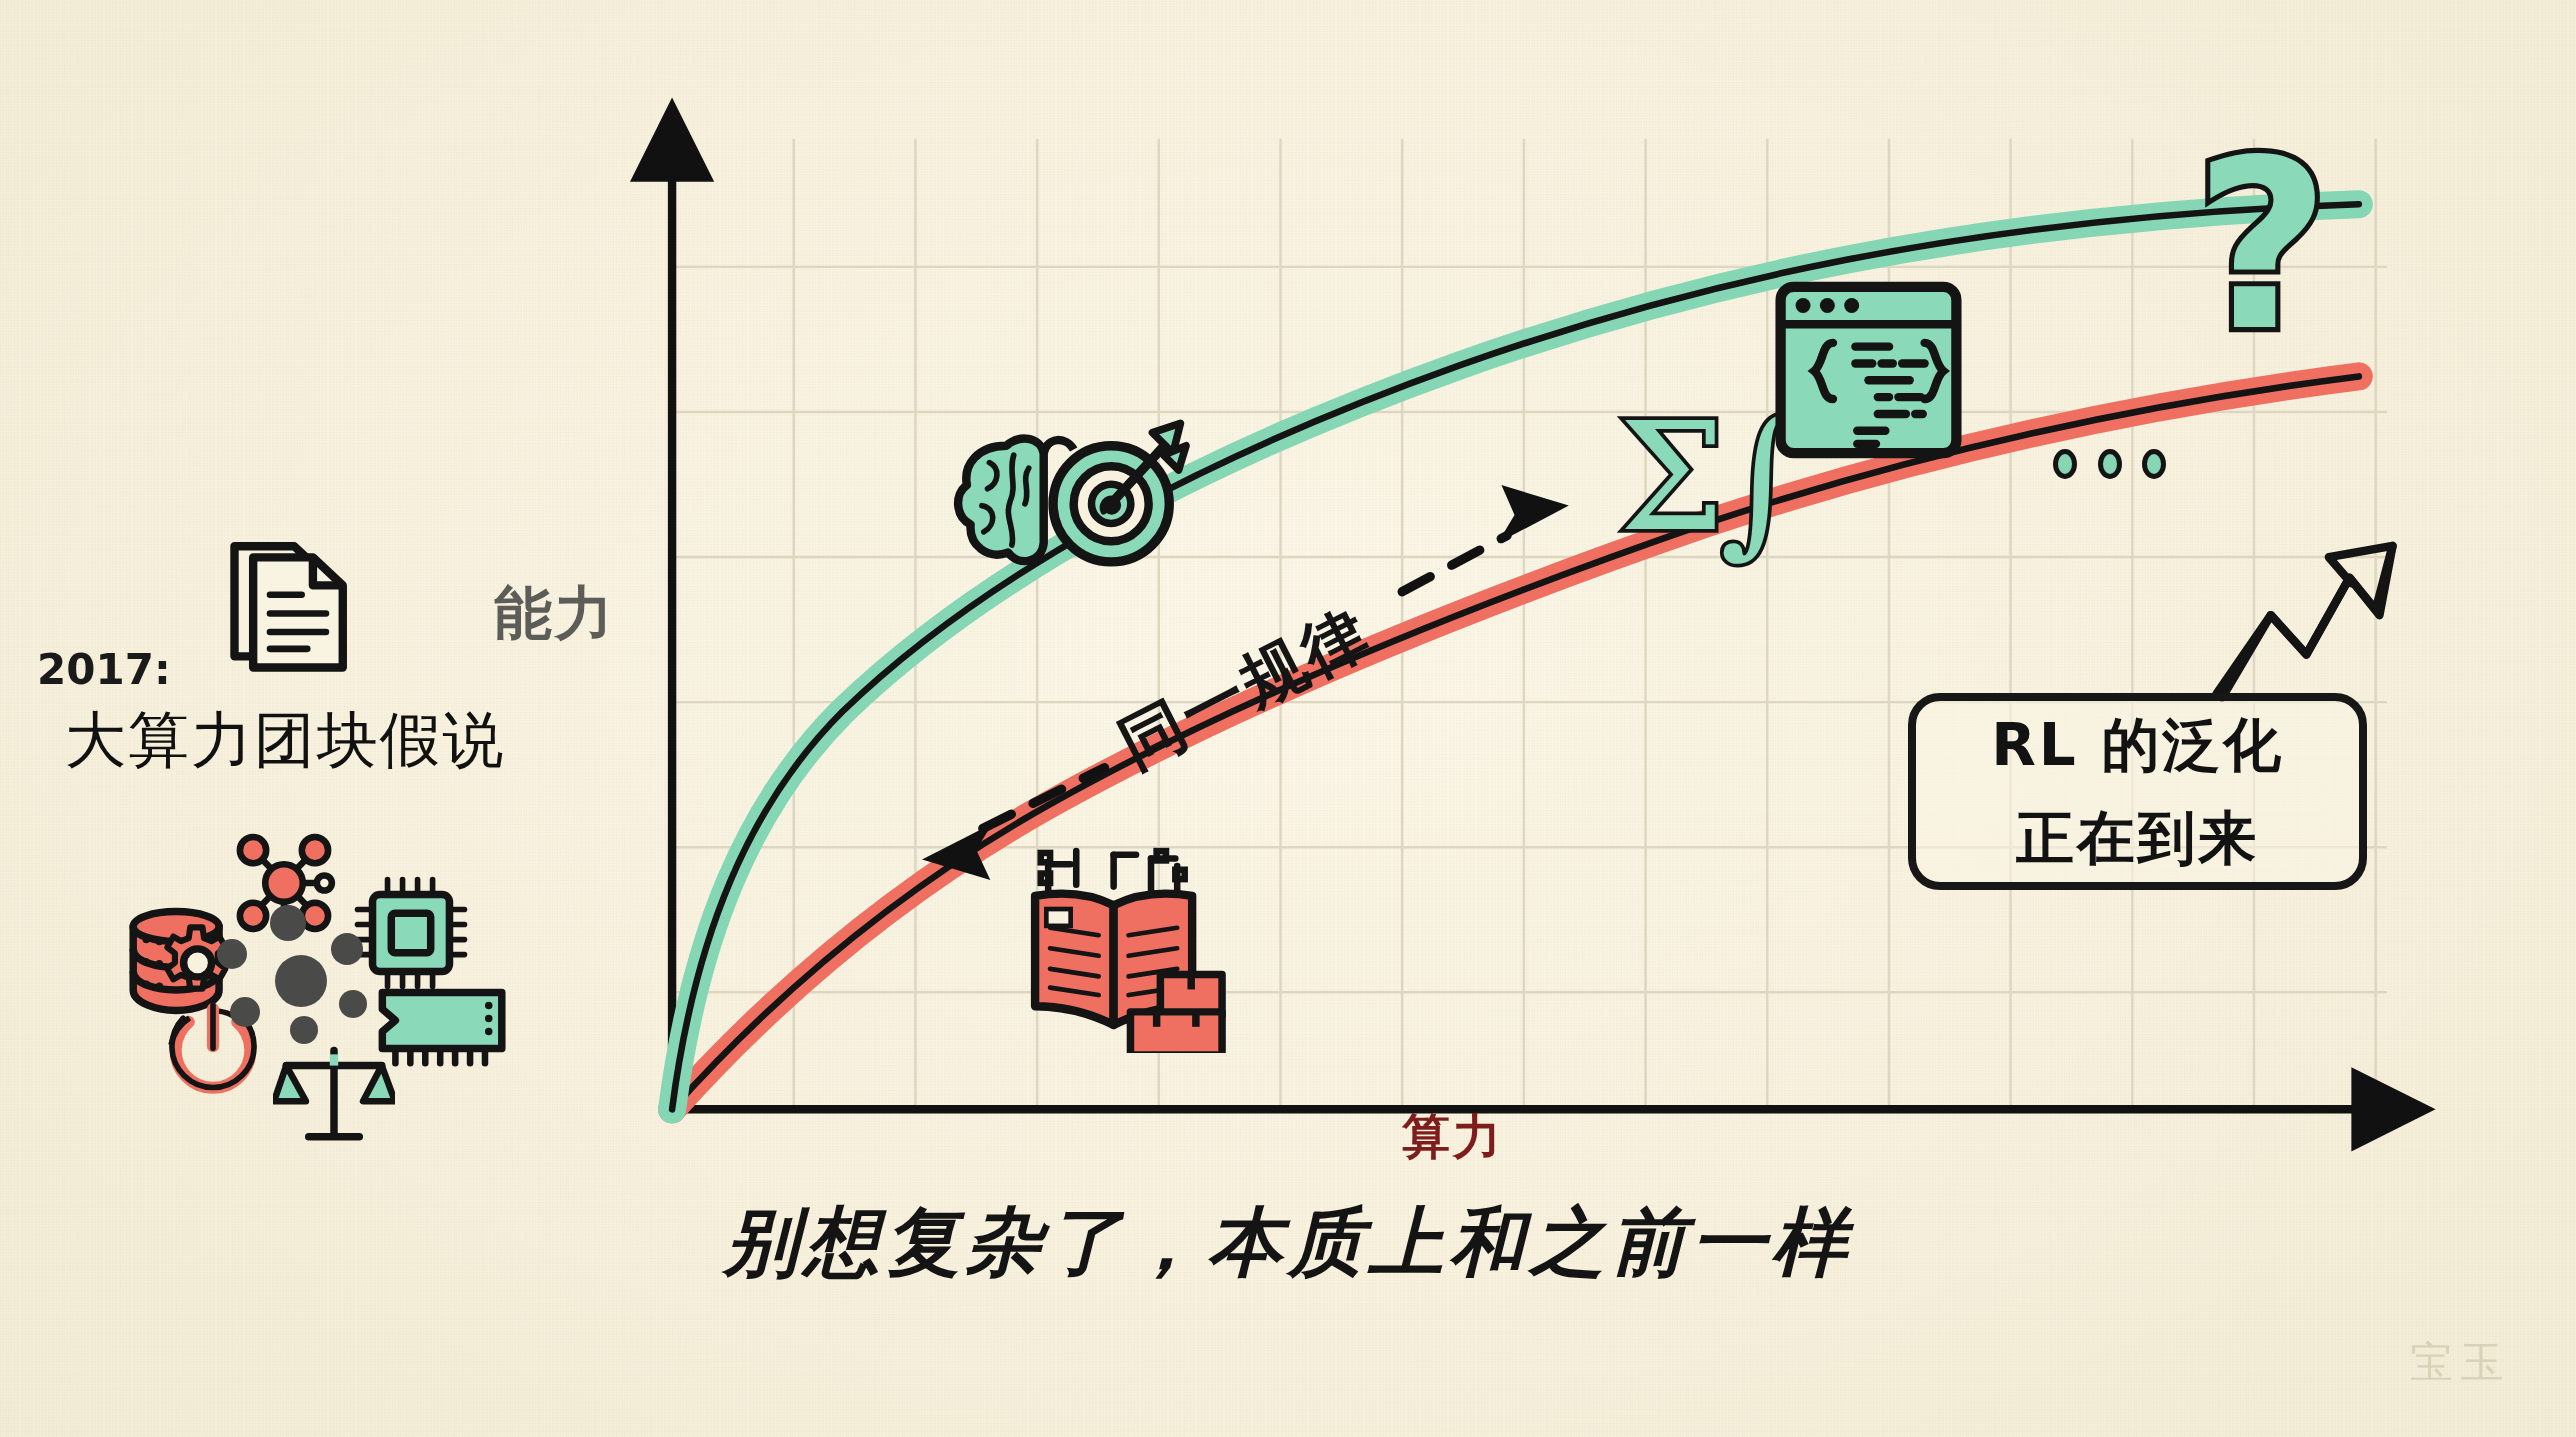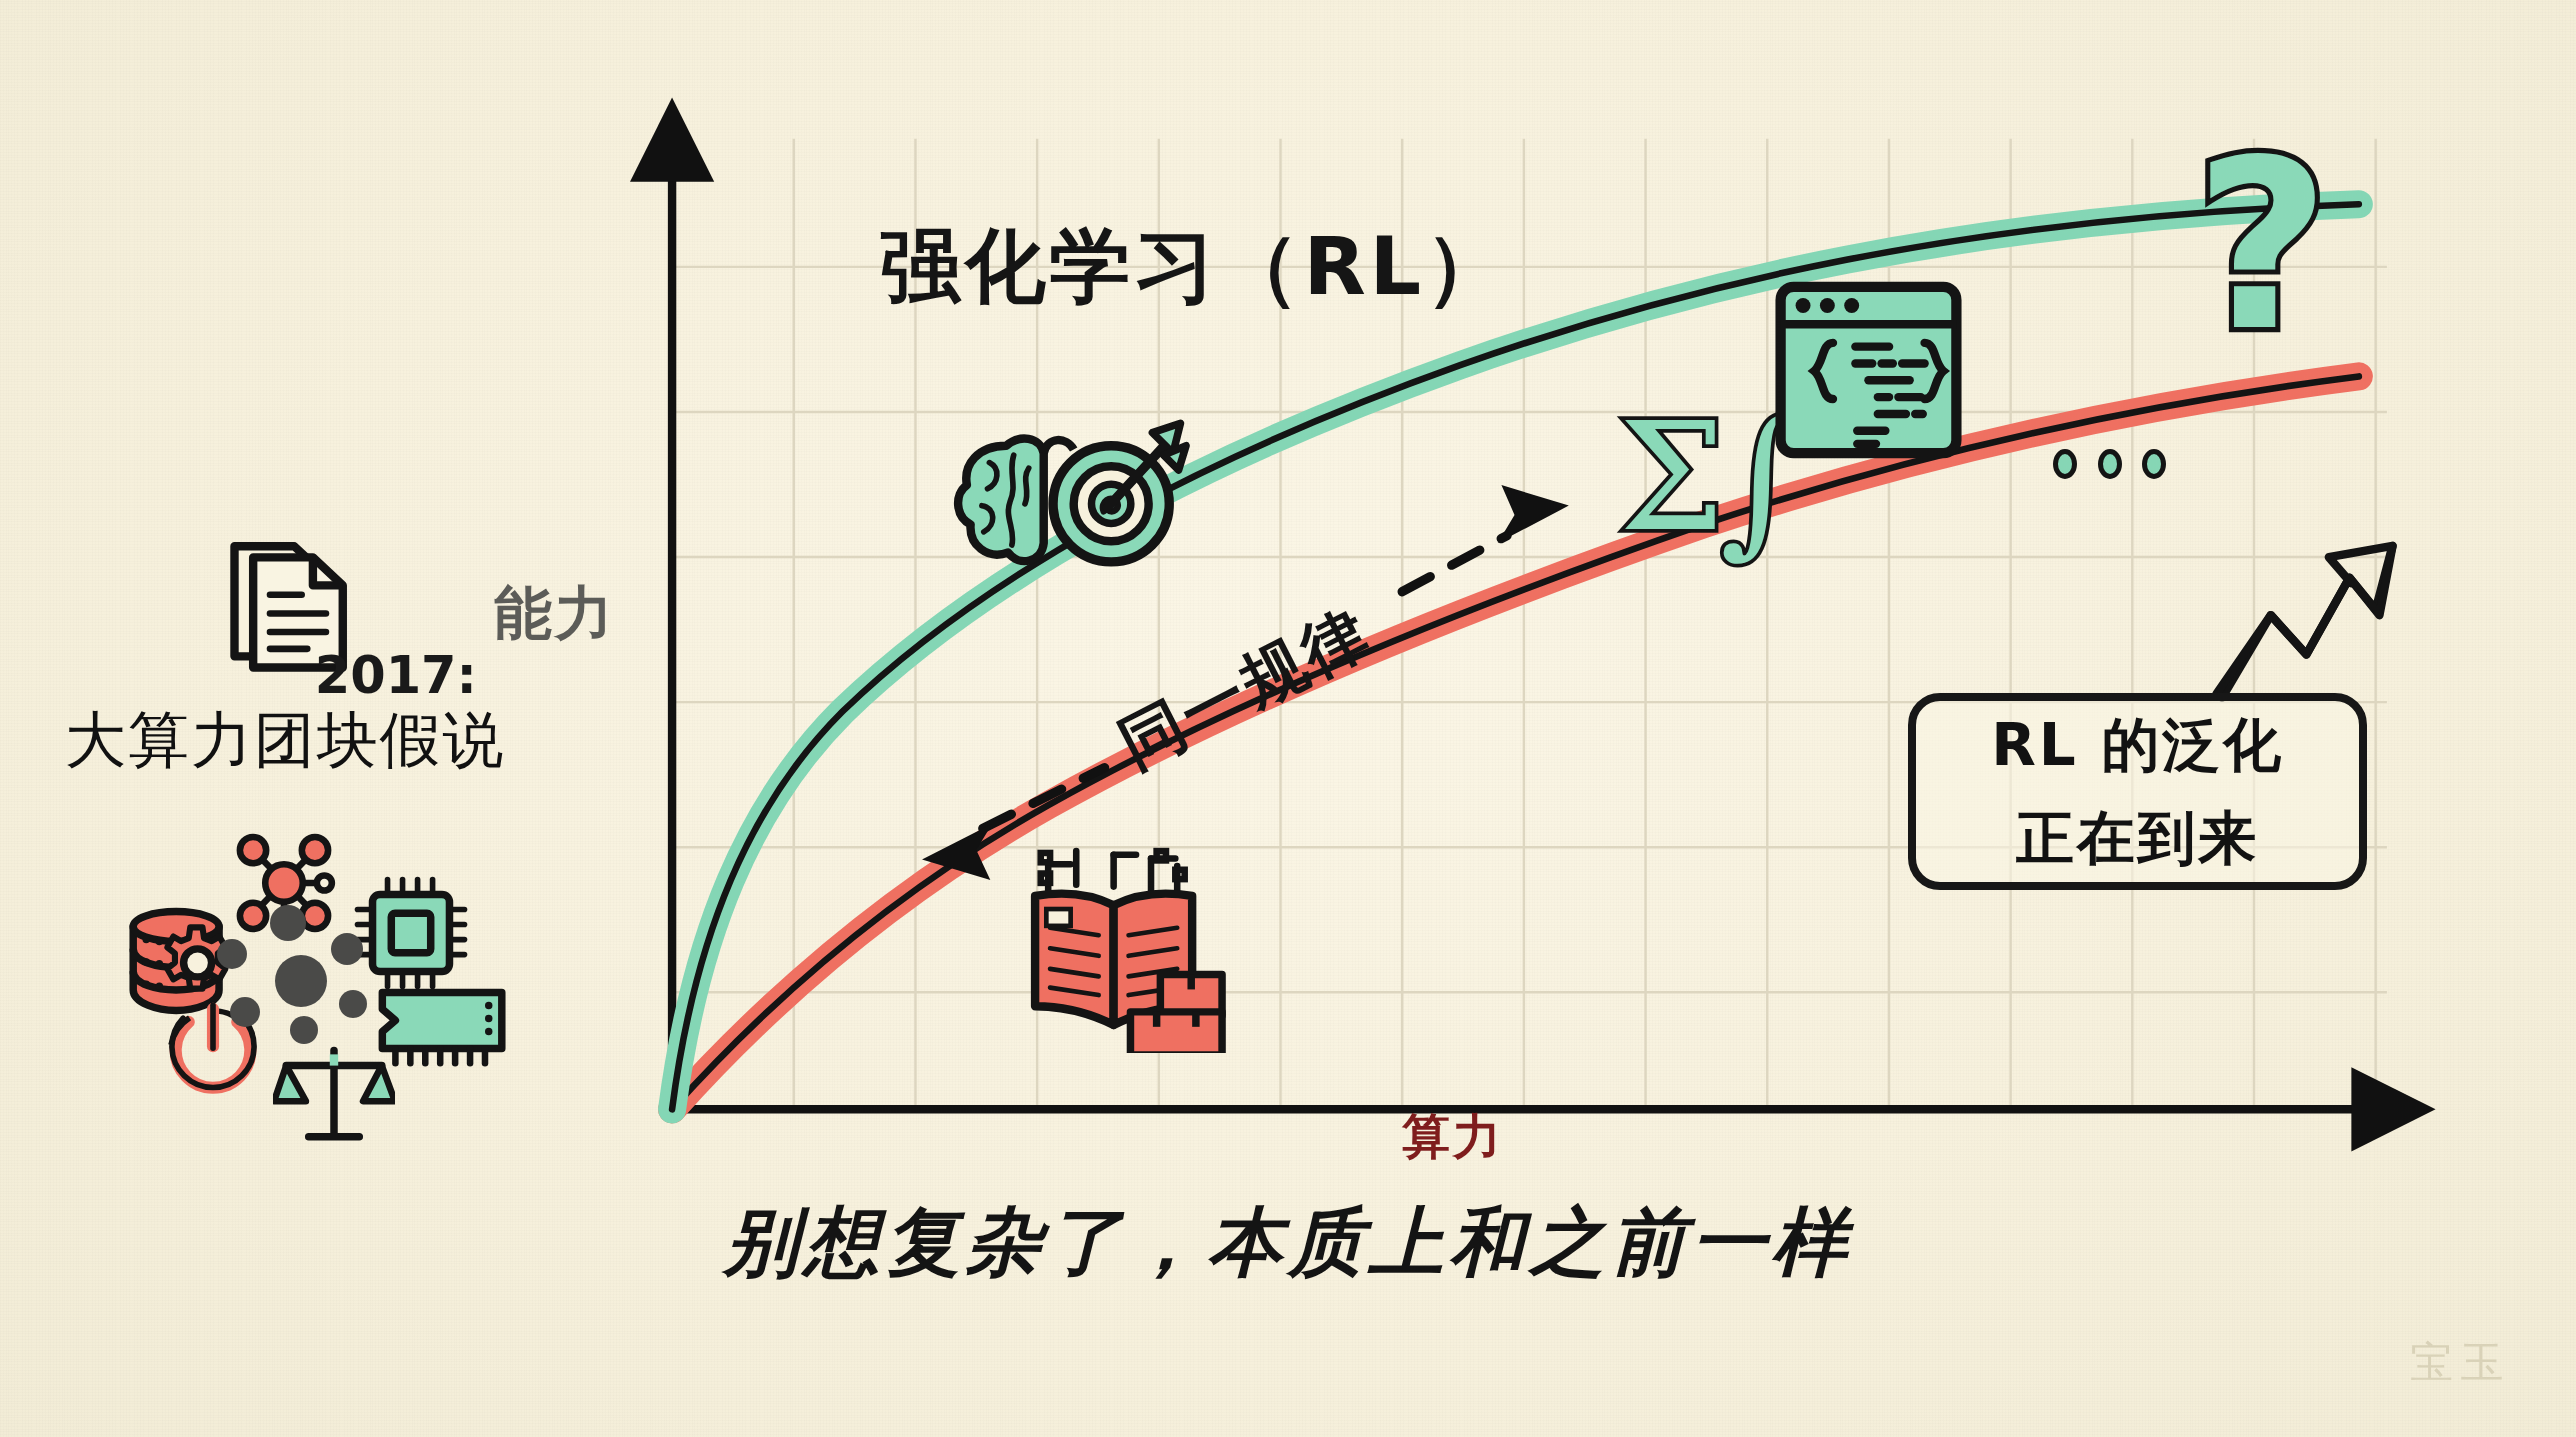--- a/index.html
+++ b/index.html
@@ -41,21 +41,21 @@
   #caption{
     left:0;right:0;top:1193px;text-align:center;font-size:75px;letter-spacing:5.6px;color:#141414;font-style:italic;
   }
   #watermark{
     left:2410px;top:1334px;font-size:43px;color:#d9d2b8;letter-spacing:7.5px;font-weight:400;
     font-family:"DejaVu Serif","Liberation Serif",serif;
   }
 
   
   #note-year{
-    left:37px;top:646px;width:440px;text-align:right;font-size:51px;color:#1a1a1a;
+    left:37px;top:646px;width:440px;text-align:left;font-size:42px;color:#1a1a1a;
     font-weight:700;line-height:1.16;
   }
   #note-line2{
     left:9.4px;top:700px;width:496px;text-align:right;font-size:61px;color:#111;
     font-weight:400;letter-spacing:1.9px;
   }
 
   
   #callout{
     left:1908px;top:693px;width:459px;height:197px;
@@ -367,21 +367,20 @@
   </svg>
 
   <div class="abs gdot" style="left:270px;top:905px;width:36px;height:36px;"></div>
   <div class="abs gdot" style="left:217px;top:939px;width:30px;height:30px;"></div>
   <div class="abs gdot" style="left:331px;top:933px;width:32px;height:32px;"></div>
   <div class="abs gdot" style="left:275px;top:955px;width:52px;height:52px;"></div>
   <div class="abs gdot" style="left:230px;top:997px;width:30px;height:30px;"></div>
   <div class="abs gdot" style="left:339px;top:990px;width:28px;height:28px;"></div>
   <div class="abs gdot" style="left:290px;top:1016px;width:28px;height:28px;"></div>
 
-  <div class="abs hand" id="rl-title">强化学习（RL）</div>
   <div class="abs hand" id="yaxis-label">能力</div>
   <div class="abs hand" id="xaxis-label">算力</div>
 
   <svg class="abs" style="left:2209px;top:529px" width="206" height="178" viewBox="0 0 220 190">
     <path d="M14,180 L66,92 L104,134 L150,52 L178,86 L196,18 L128,30 L152,58" fill="none" stroke="#141414" stroke-width="9" stroke-linejoin="round" stroke-linecap="round"></path>
     <path d="M196,18 L182,92 L150,52 L104,134 L66,92 L8,176" fill="none" stroke="#141414" stroke-width="9" stroke-linejoin="round" stroke-linecap="round"></path>
   </svg>
 
   <div class="abs" id="callout">
     <div class="cl hand">RL 的泛化</div>

